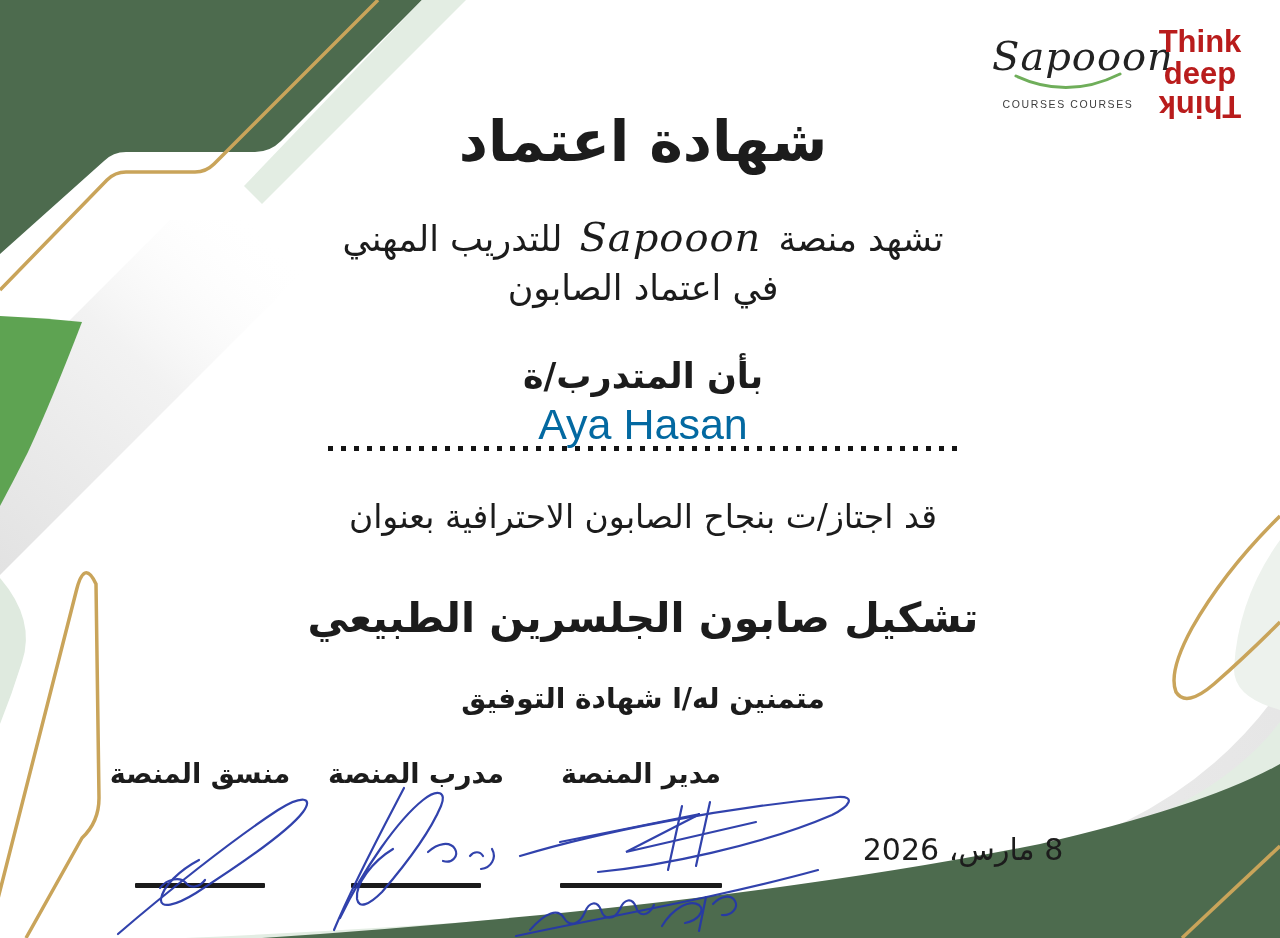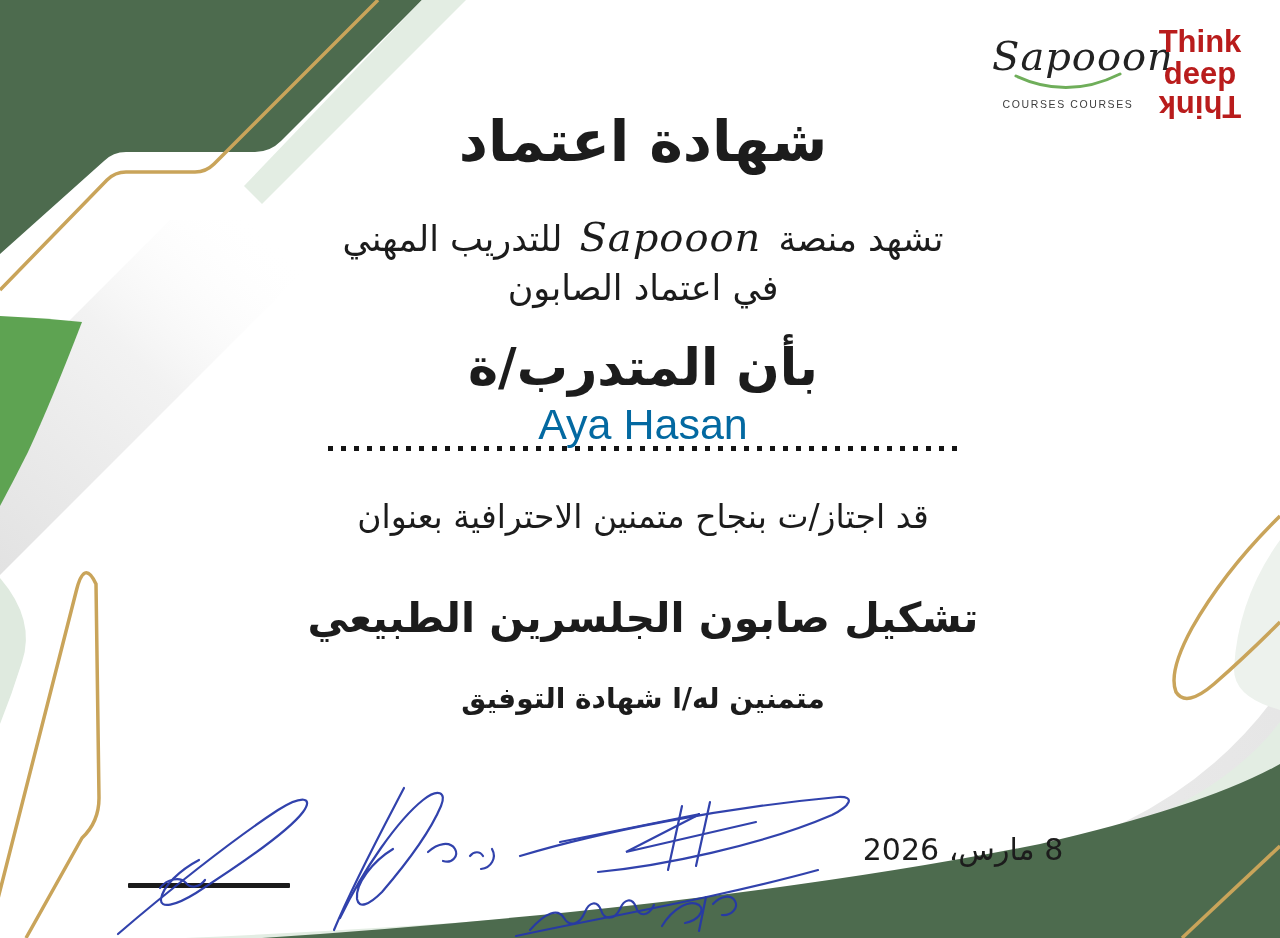--- a/index.html
+++ b/index.html
@@ -12,21 +12,21 @@
   .bg-svg{position:absolute;left:0;top:0;z-index:0;}
   .content{position:absolute;left:163px;width:960px;text-align:center;z-index:2;}
   .rtl{direction:rtl;}
   .title{top:108px;font-size:57px;font-weight:bold;letter-spacing:0;}
   .issuer{top:206px;font-size:35px;margin-top:8px;}
   .issuer .brand{
     font-family:"DejaVu Serif",serif;font-style:italic;font-size:40px;
     font-weight:500;padding:0 6px;letter-spacing:1px;
   }
   .issuer2{top:268px;font-size:35px;}
-  .trainee-label{top:338px;font-size:51px;font-weight:bold;}
+  .trainee-label{top:356px;font-size:35px;font-weight:bold;}
   .trainee-name{
     top:400px;font-size:43px;font-family:"Liberation Sans","DejaVu Sans",sans-serif;
     color:#0369a1;z-index:3;
   }
   .dotted-line{
     position:absolute;left:328px;top:446px;width:630px;height:5px;z-index:2;
     background:repeating-linear-gradient(90deg,#141414 0 5px,transparent 5px 13px);
   }
   .achievement{top:497px;font-size:33px;}
   .course{top:594px;font-size:41px;font-weight:bold;}
@@ -129,28 +129,37 @@
 </div>
 
 <div class="content issuer2 rtl">في اعتماد الصابون</div>
 
 <div class="content trainee-label rtl">بأن المتدرب/ة</div>
 
 <div class="content trainee-name">Aya Hasan</div>
 
 <div class="dotted-line"></div>
 
-<div class="content achievement rtl">قد اجتاز/ت بنجاح متمنين الاحترافية بعنوان</div>
+<div class="content achievement rtl">قد اجتاز/ت بنجاح الصابون الاحترافية بعنوان</div>
 
 <div class="content course rtl">تشكيل صابون الجلسرين الطبيعي</div>
 
 <div class="content wish rtl">متمنين له/ا شهادة التوفيق</div>
 
 <div class="signatures">
+  <div class="sig-block b1">
+    <div class="sig-label">منسق المنصة</div>
+    <div class="sig-line"></div>
+  </div>
+  <div class="sig-block b2">
+    <div class="sig-label">مدرب المنصة</div>
+    <div class="sig-line"></div>
+  </div>
   <div class="sig-block b3">
+    <div class="sig-label">مدير المنصة</div>
     <div class="sig-line"></div>
   </div>
 </div>
 
 <svg class="sig-strokes" width="1280" height="938" viewBox="0 0 1280 938">
   <g fill="none" stroke="#2638a8" stroke-width="2.2" stroke-linecap="round" opacity="0.95">
     <g>
       <path d="M118,934 C162,896 232,840 278,810 C302,795 314,797 303,812 C288,832 238,866 196,893 C175,906 160,909 161,899 C163,886 180,870 199,860"></path>
       <path d="M160,888 C167,879 180,876 186,883 C191,889 200,887 205,880"></path>
     </g>

